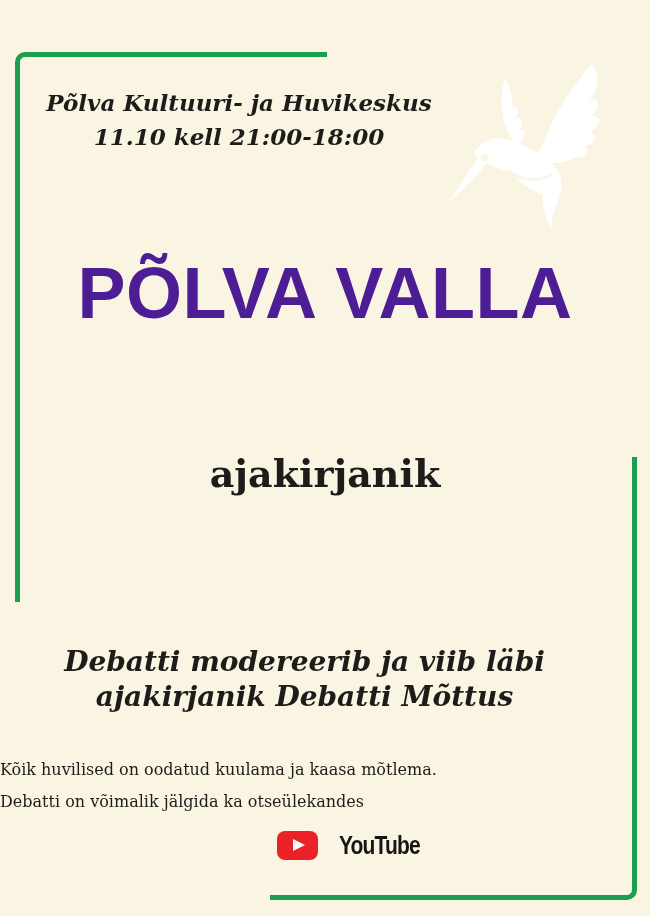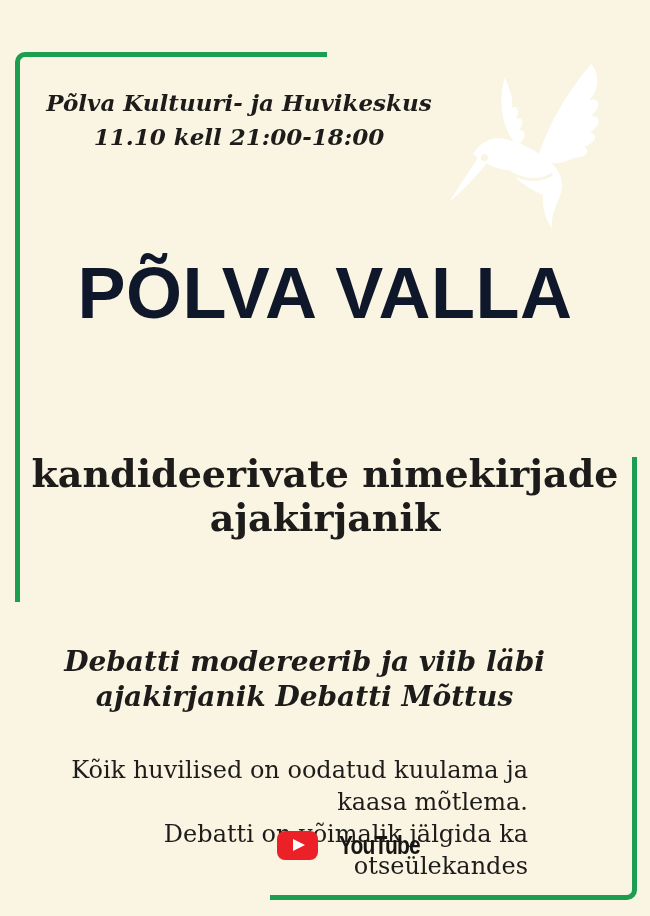--- a/index.html
+++ b/index.html
@@ -38,42 +38,42 @@
     font-style:italic;font-weight:bold;
     font-size:23px;line-height:34px;
   }
   
   .main-title{
     position:absolute;left:0;top:254px;width:650px;
     text-align:center;
     font-family:"Liberation Sans", sans-serif;
     font-weight:700;
     font-size:72px;line-height:78px;
-    color:#0f172a;
+    color:#4c1d95;
     letter-spacing:0.5px;
   }
   
   .subtitle{
     position:absolute;left:0;top:452px;width:650px;
     text-align:center;
     font-weight:bold;
     font-size:38px;line-height:44px;
   }
   
   .moderator{
     position:absolute;left:0;top:644px;width:609px;
     text-align:center;
     font-style:italic;font-weight:bold;
     font-size:28px;line-height:35px;
   }
   
   .footer-info{
     position:absolute;left:0;top:754px;width:528px;
-    text-align:right;
-    font-size:24px;line-height:32px;
+    text-align:left;
+    font-size:16px;line-height:32px;
   }
   
   .yt-badge{
     position:absolute;left:277px;top:831px;
     display:flex;align-items:center;gap:21px;
   }
   .yt-icon{
     position:relative;
     width:41px;height:29px;
     background:#EC2127;
@@ -145,21 +145,20 @@
   <div class="venue-block">
     <div>Põlva Kultuuri- ja Huvikeskus</div>
     <div>11.10 kell 21:00-18:00</div>
   </div>
 
   <div class="main-title">
     <div>PÕLVA VALLA</div>
   </div>
 
   <div class="subtitle">
-    <div>kandideerivate nimekirjade</div>
     <div>ajakirjanik</div>
   </div>
 
   <div class="moderator">
     <div>Debatti modereerib ja viib läbi</div>
     <div>ajakirjanik Debatti Mõttus</div>
   </div>
 
   <div class="footer-info">
     <div>Kõik huvilised on oodatud kuulama ja kaasa mõtlema.</div>

